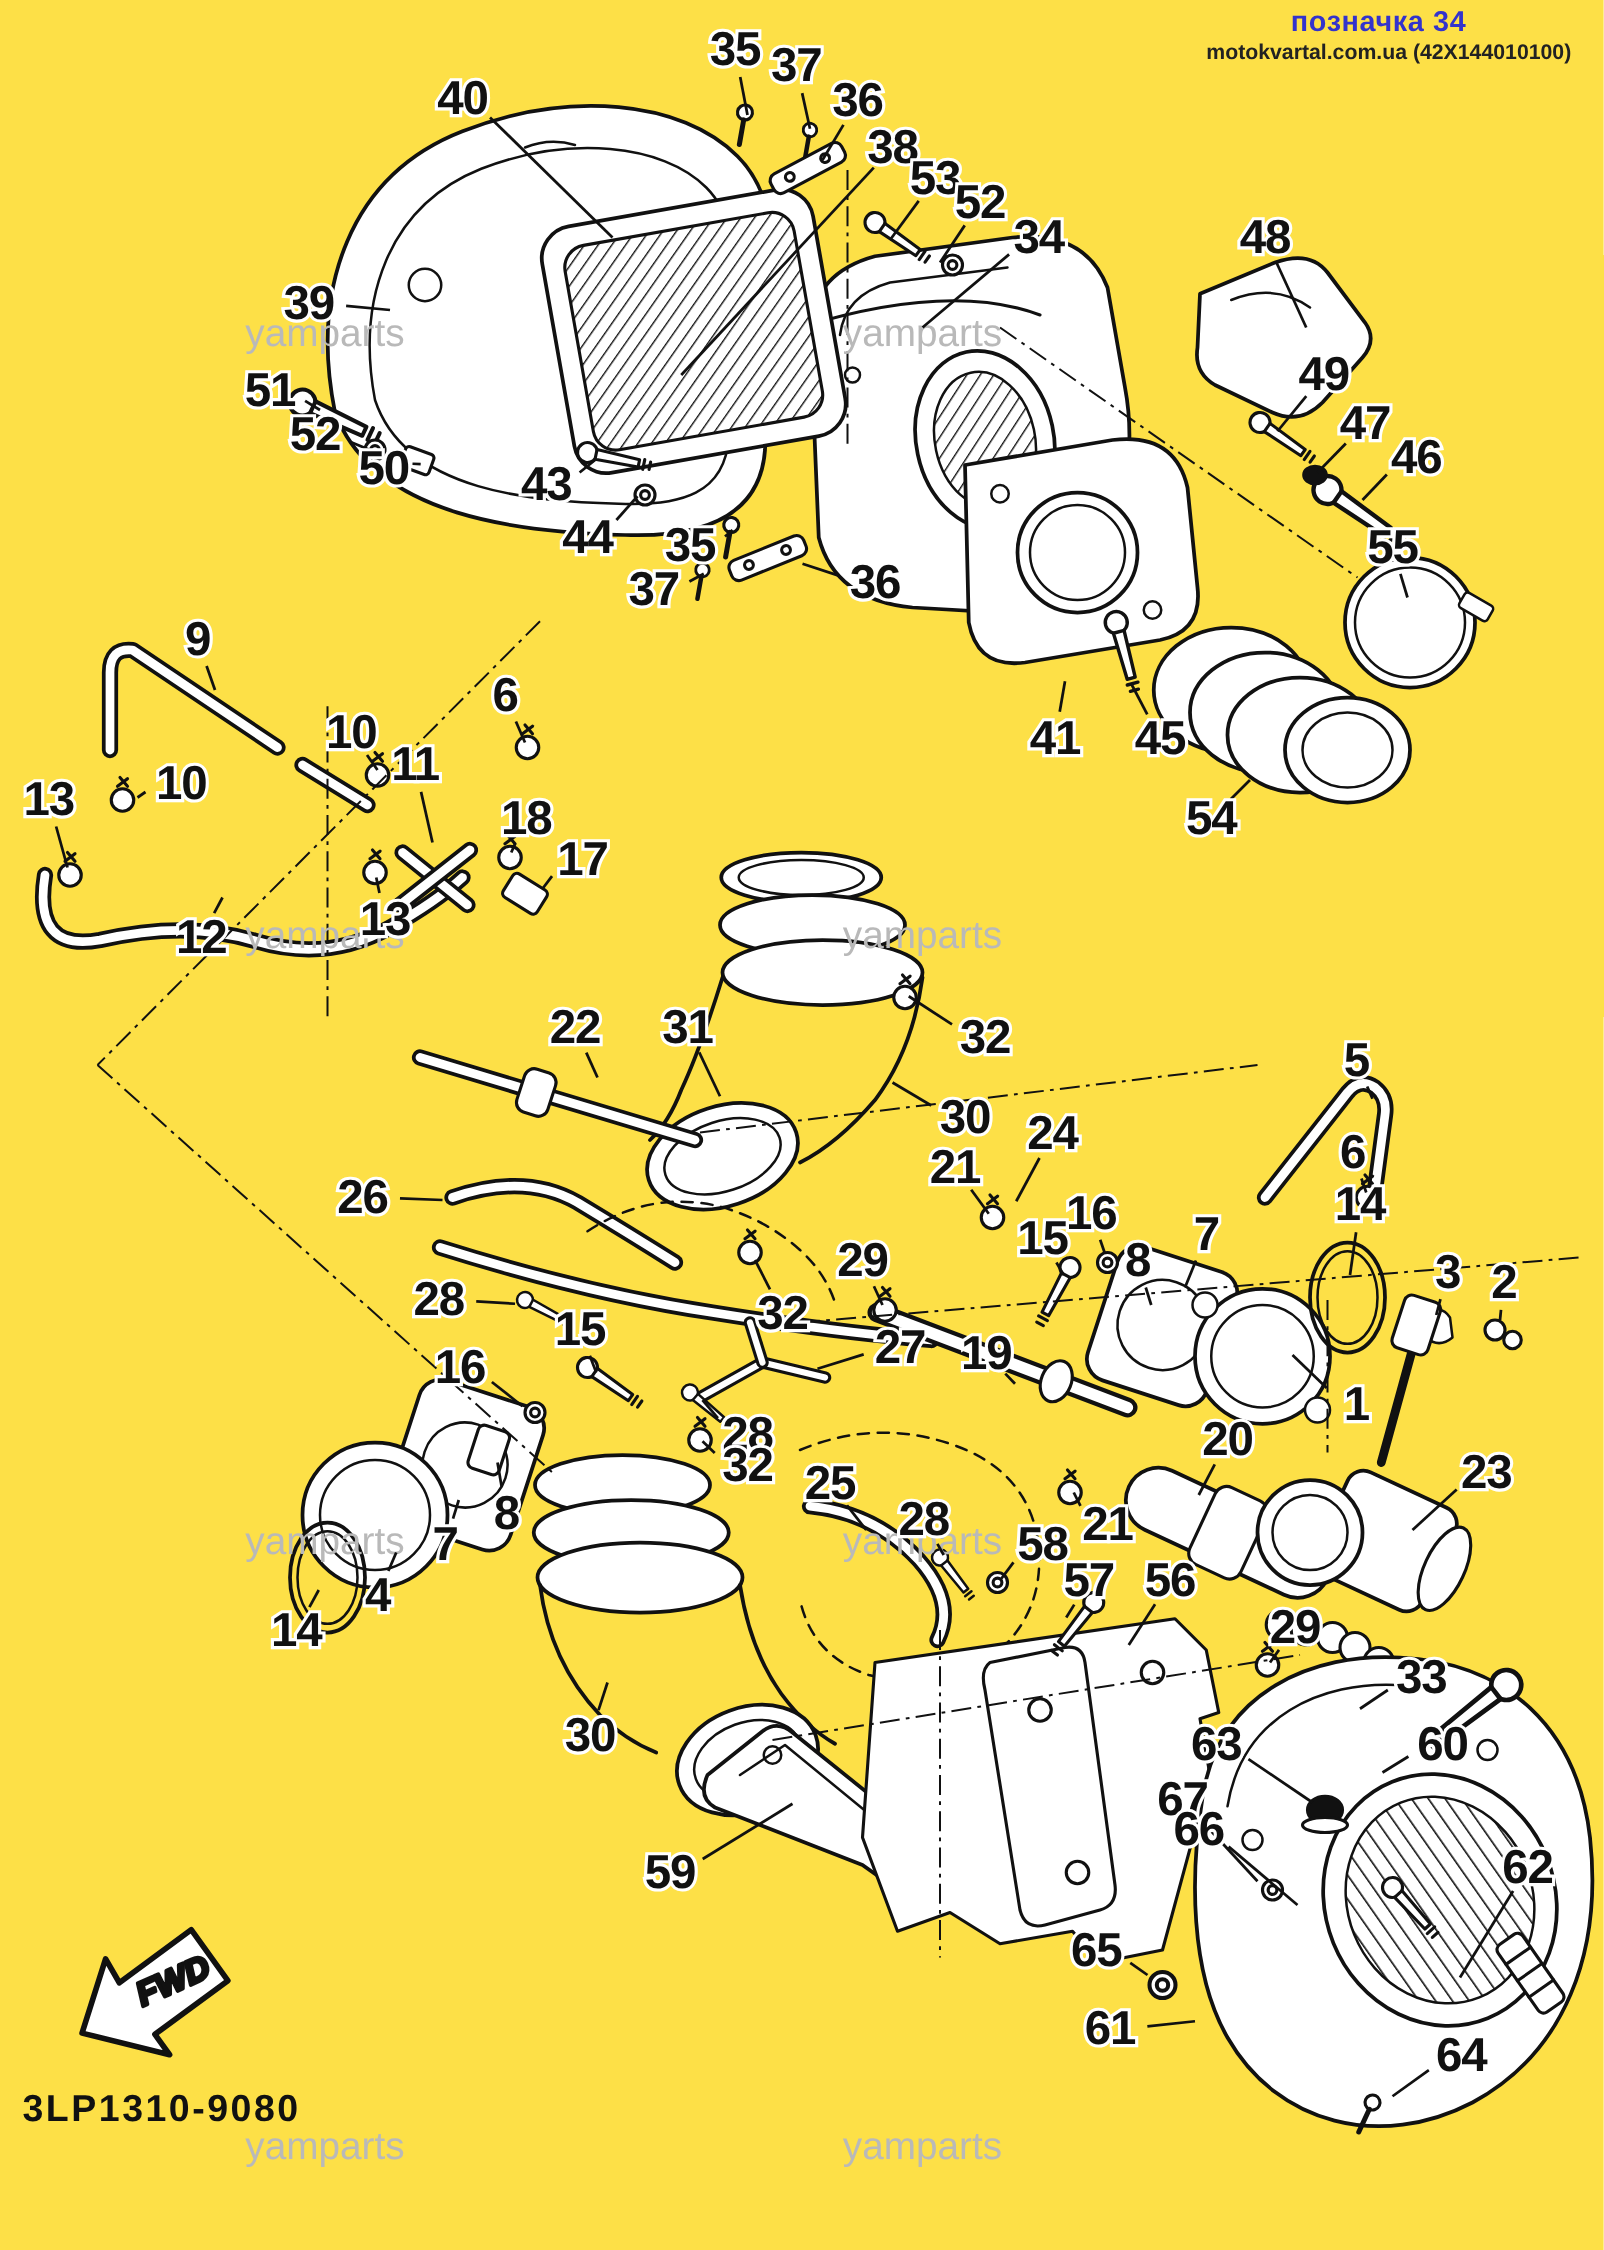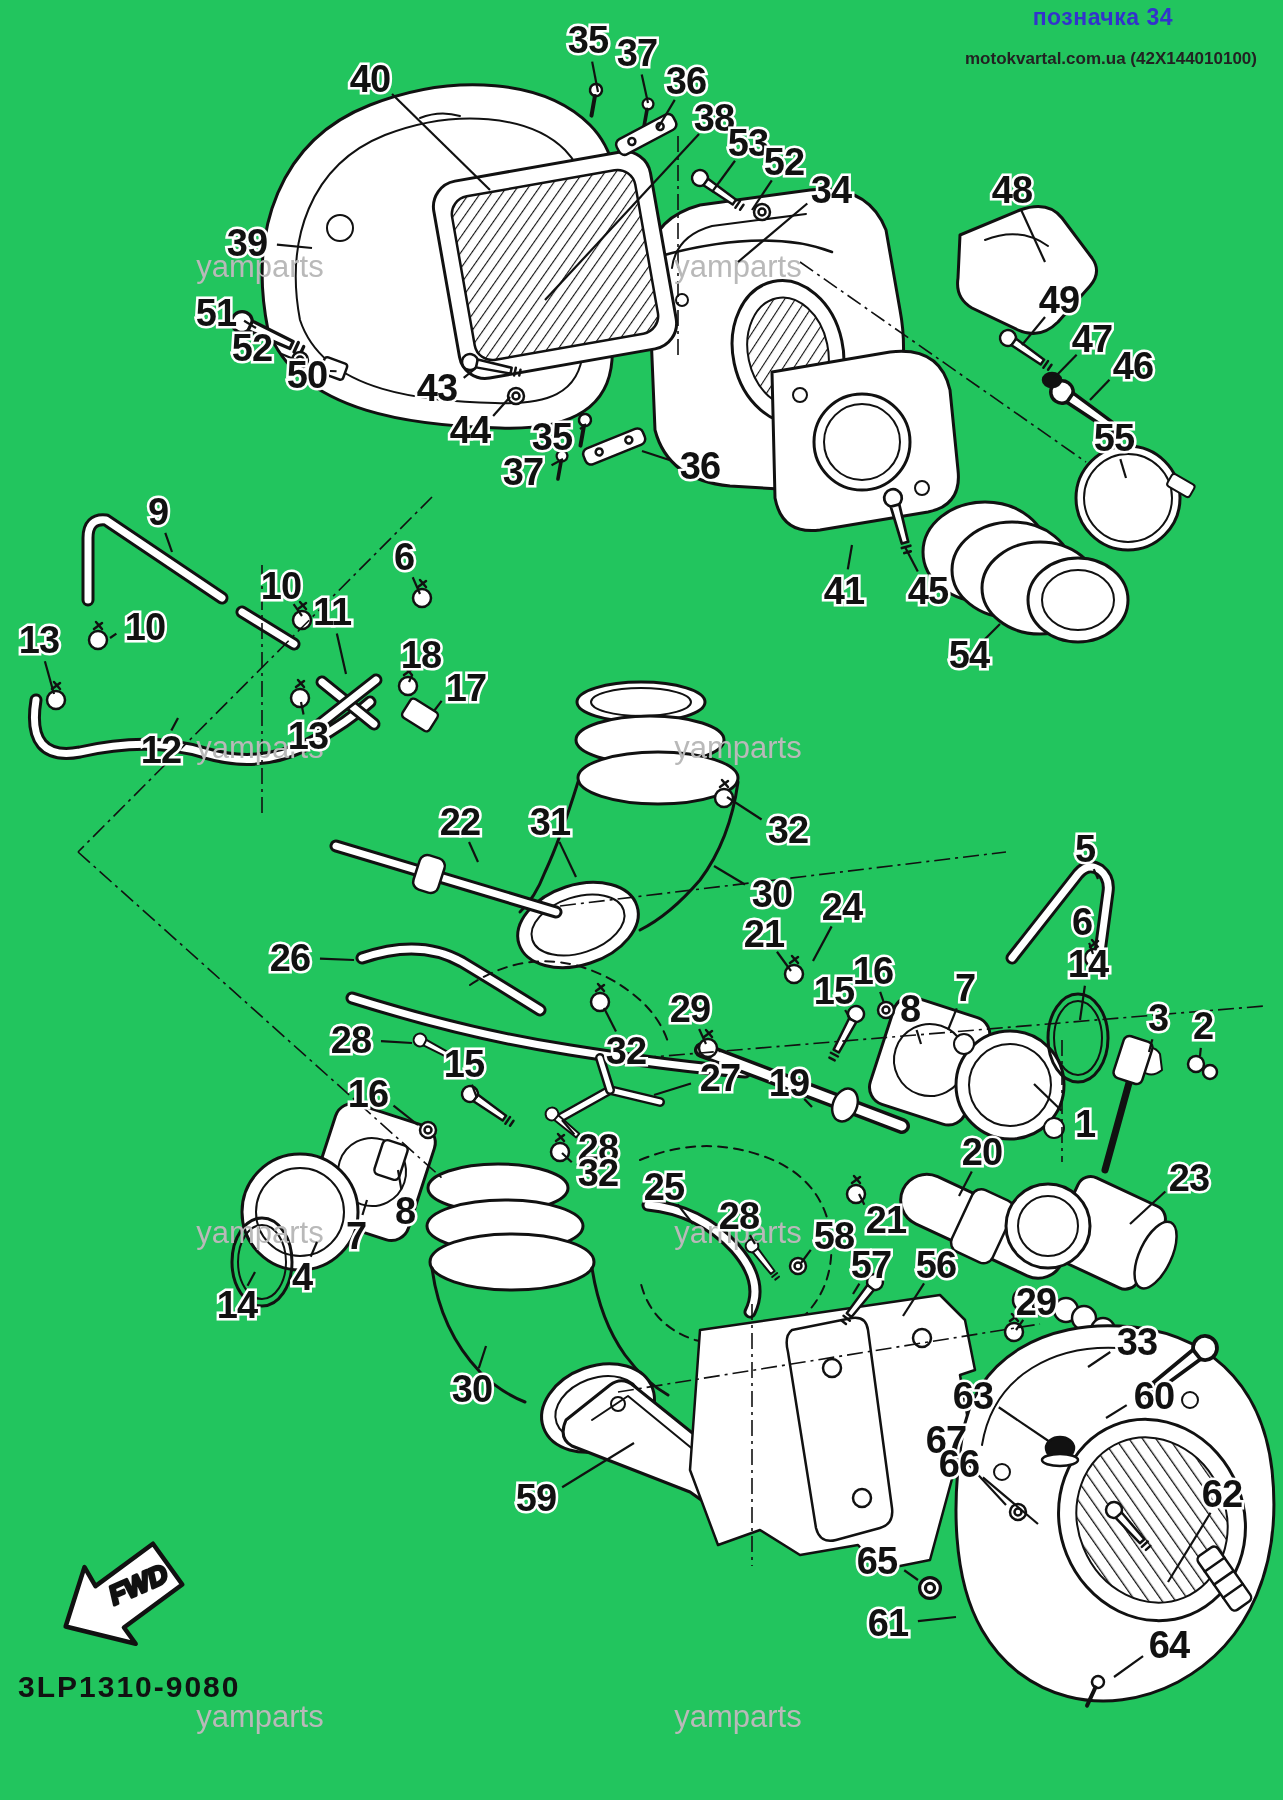--- a/index.html
+++ b/index.html
@@ -1,20 +1,20 @@
 <!DOCTYPE html>
 <html><head>
 <meta charset="utf-8">
 <style>
   html,body{margin:0;padding:0;background:#ffffff;}
-  .page{position:relative;width:1283px;height:1800px;background:#22c55e;overflow:hidden;
+  .page{position:relative;width:1283px;height:1800px;background:#fde047;overflow:hidden;
         font-family:"Liberation Sans",sans-serif;}
   .hdr{position:absolute;top:4px;right:26px;text-align:right;z-index:5;}
   .hdr .mark{font:700 23px "Liberation Sans",sans-serif;color:#3333cc;margin-right:84px;letter-spacing:0.5px;}
-  .hdr .credit{font:700 17px "Liberation Sans",sans-serif;color:#222;margin-top:18px;letter-spacing:0px;text-align:center;}
+  .hdr .credit{font:700 17px "Liberation Sans",sans-serif;color:#222;margin-top:1px;letter-spacing:0px;text-align:center;}
   svg.diagram{position:absolute;left:0;top:0;}
   .callout{font:700 38px "Liberation Sans",sans-serif;fill:#111;text-anchor:middle;
            dominant-baseline:central;letter-spacing:-1px;stroke:#fff;stroke-width:5px;paint-order:stroke;}
   .leader{stroke:#111;stroke-width:2.2;}
   .chain{stroke:#111;stroke-width:1.6;stroke-dasharray:16 5 3 5;fill:none;}
   .wm{font:400 31px "Liberation Sans",sans-serif;fill:#b9b9b9;text-anchor:middle;}
   .code{font:700 30px "Liberation Sans",sans-serif;fill:#111;letter-spacing:2px;}
   .fwdtxt{font:italic 700 27px "Liberation Sans",sans-serif;fill:#111;text-anchor:middle;dominant-baseline:central;}
   .tube{stroke:#111;stroke-width:13;fill:none;stroke-linecap:round;stroke-linejoin:round;}
   .tubein{stroke:#fff;stroke-width:7;fill:none;stroke-linecap:round;stroke-linejoin:round;}

